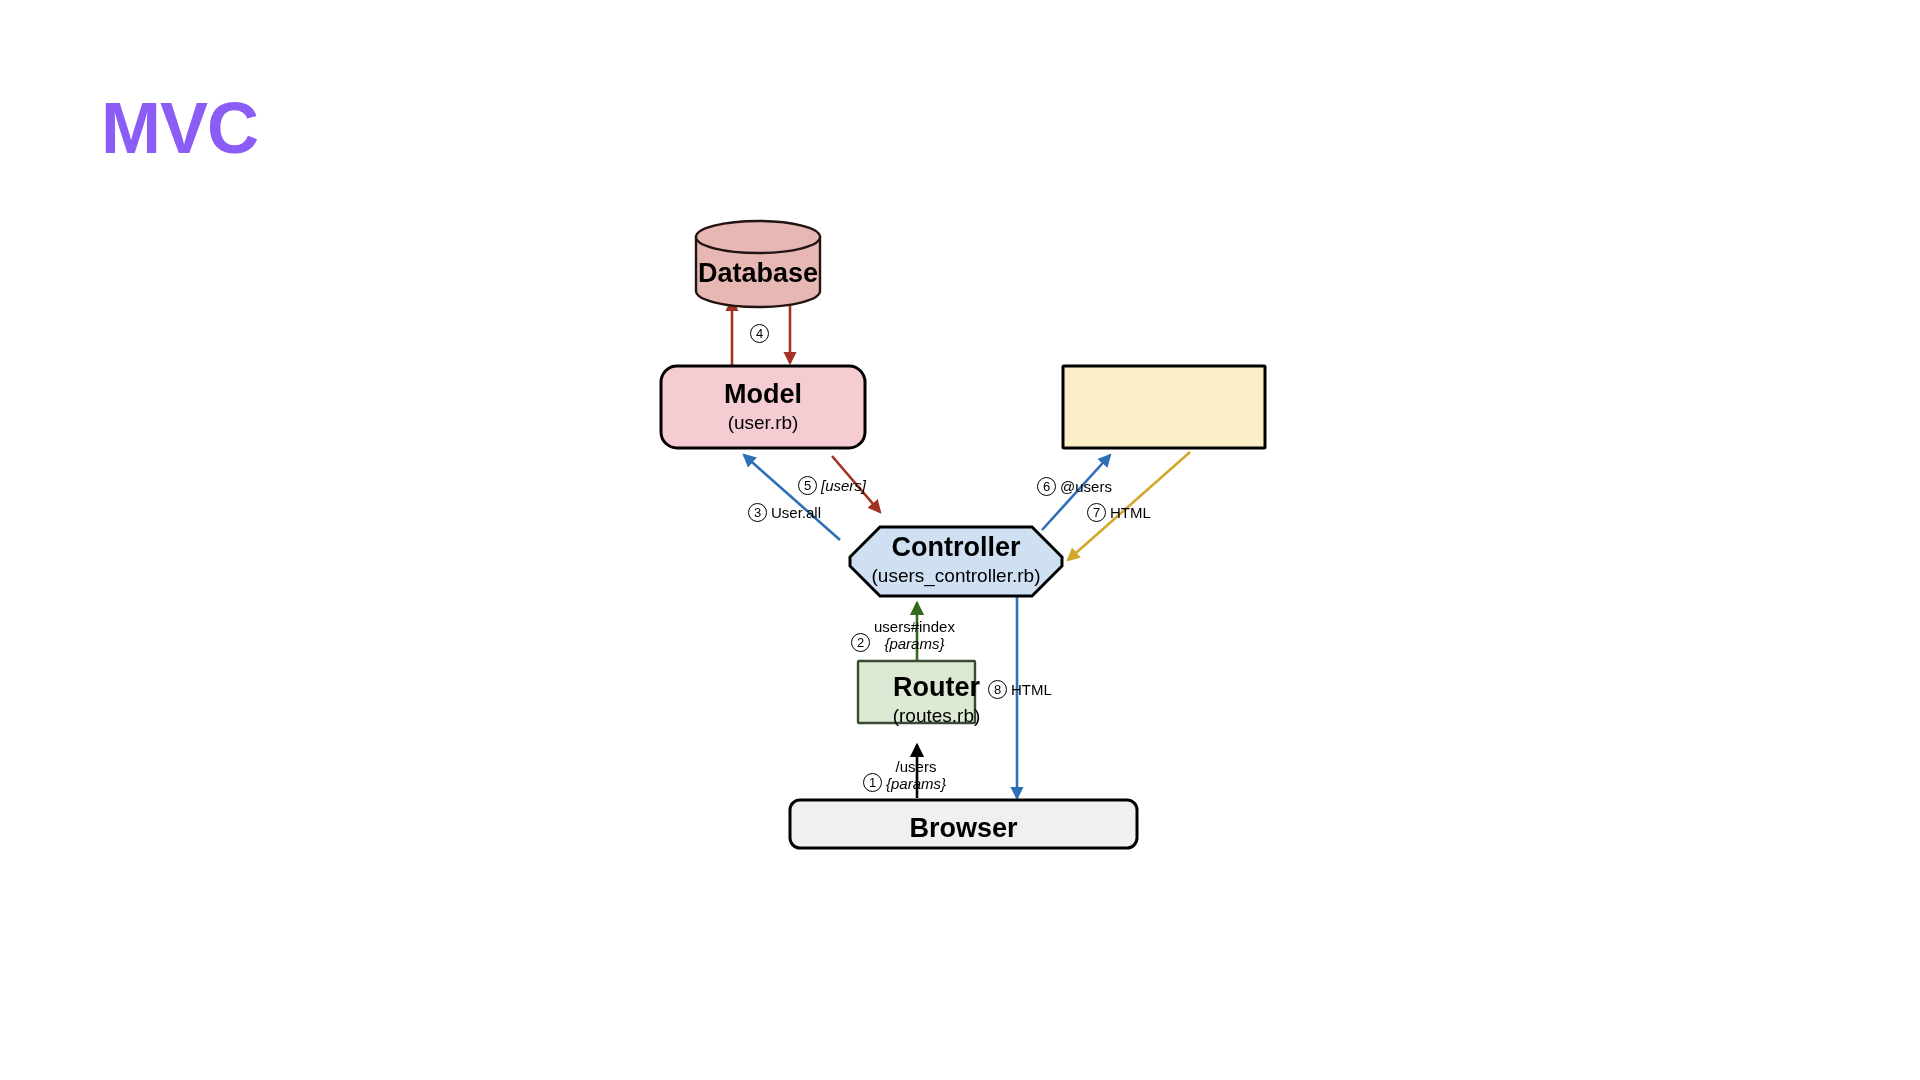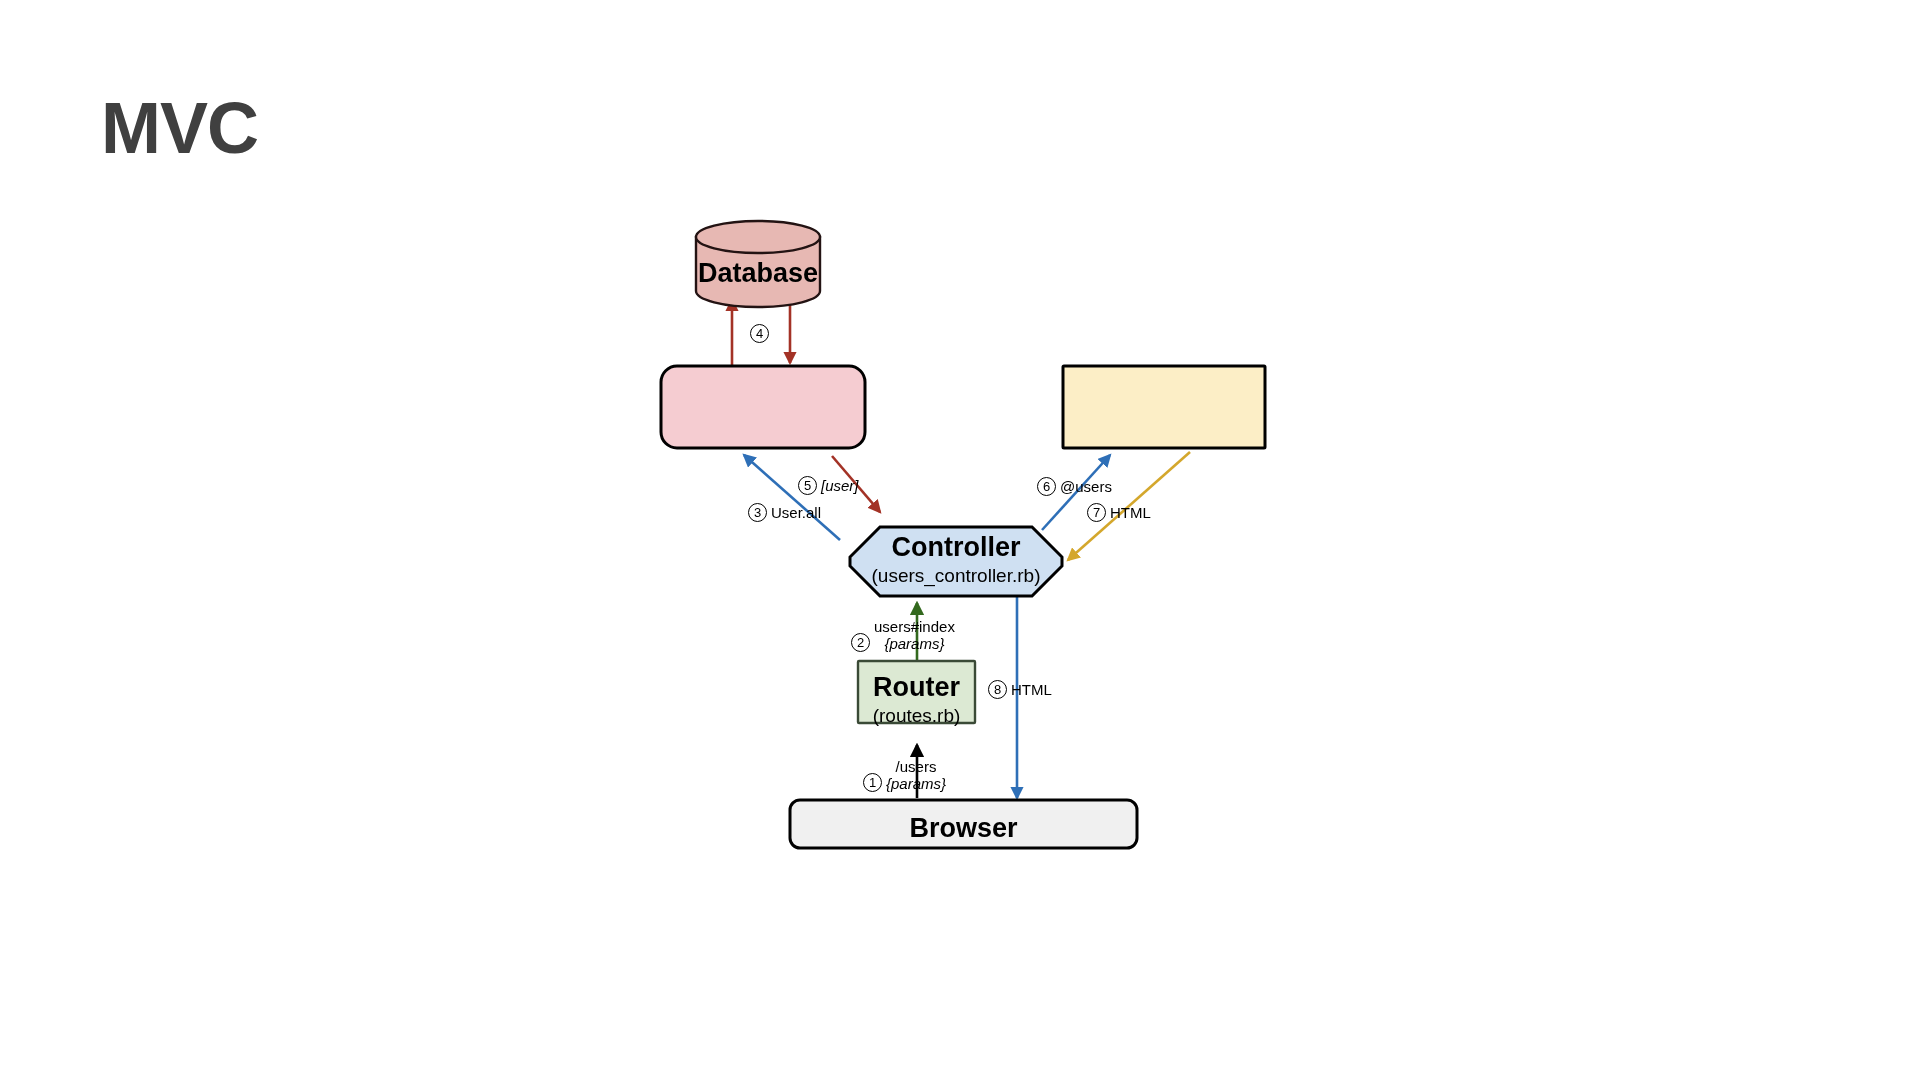--- a/index.html
+++ b/index.html
@@ -89,21 +89,21 @@
     box-sizing: border-box;
   }
   .ital { font-style: italic; }
   .lbl-txt { display: inline-block; }
 </style>
 </head>
 <body>
 
 <div id="slide" style="background: rgb(255, 255, 255);">
 
-  <div id="slide-title" style="color: #404040; text-align: right;">MVC</div>
+  <div id="slide-title" style="color: #8b5cf6; text-align: right;">MVC</div>
 
   <svg id="diagram-svg" viewBox="0 0 1920 1080" xmlns="http://www.w3.org/2000/svg">
     <defs>
       <marker id="ah-darkred" viewBox="0 0 10 10" refX="8.4" refY="5" markerWidth="5.2" markerHeight="5.2" orient="auto-start-reverse">
         <path d="M 0 0 L 10 5 L 0 10 z" fill="#a33226"></path>
       </marker>
       <marker id="ah-blue" viewBox="0 0 10 10" refX="8.4" refY="5" markerWidth="5.2" markerHeight="5.2" orient="auto-start-reverse">
         <path d="M 0 0 L 10 5 L 0 10 z" fill="#2e6fb7"></path>
       </marker>
       <marker id="ah-green" viewBox="0 0 10 10" refX="8.4" refY="5" markerWidth="5.6" markerHeight="5.6" orient="auto-start-reverse">
@@ -148,43 +148,47 @@
 
     <rect x="858" y="661" width="117" height="62" rx="1" ry="1" fill="#dce9d3" stroke="#3a4a36" stroke-width="2.4"></rect>
 
     <rect x="790" y="800" width="347" height="48" rx="10" ry="10" fill="#f0f0f0" stroke="#000000" stroke-width="3"></rect>
   </svg>
 
   <div class="node-label" style="left:696px; top:257px; width:124px;">
     <span class="node-title">Database</span>
   </div>
 
+  <div class="node-label" style="left:661px; top:378px; width:204px;">
+    <span class="node-title">Model</span>
+    <span class="node-sub">(user.rb)</span>
+  </div>
 
 
   <div class="node-label" style="left:850px; top:531px; width:212px;">
     <span class="node-title">Controller</span>
     <span class="node-sub">(users_controller.rb)</span>
   </div>
 
-  <div class="node-label" style="left:858px; top:671px; width:117px;">
+  <div class="node-label" style="left:858px; top:671px; width:117px;padding-left:20px;">
     <span class="node-title">Router</span>
     <span class="node-sub">(routes.rb)</span>
   </div>
 
   <div class="node-label" style="left:790px; top:812px; width:347px;">
     <span class="node-title">Browser</span>
   </div>
 
   <div class="edge-label" style="left:750px; top:324px;">
     <span class="step-num">4</span>
   </div>
 
   <div class="edge-label" style="left:798px; top:476px;">
     <span class="step-num">5</span>
-    <span class="lbl-txt ital">[user]</span>
+    <span class="lbl-txt ital">[users]</span>
   </div>
 
   <div class="edge-label" style="left:748px; top:503px;">
     <span class="step-num">3</span>
     <span class="lbl-txt">User.all</span>
   </div>
 
   <div class="edge-label" style="left:1037px; top:477px;">
     <span class="step-num">6</span>
     <span class="lbl-txt">@users</span>

